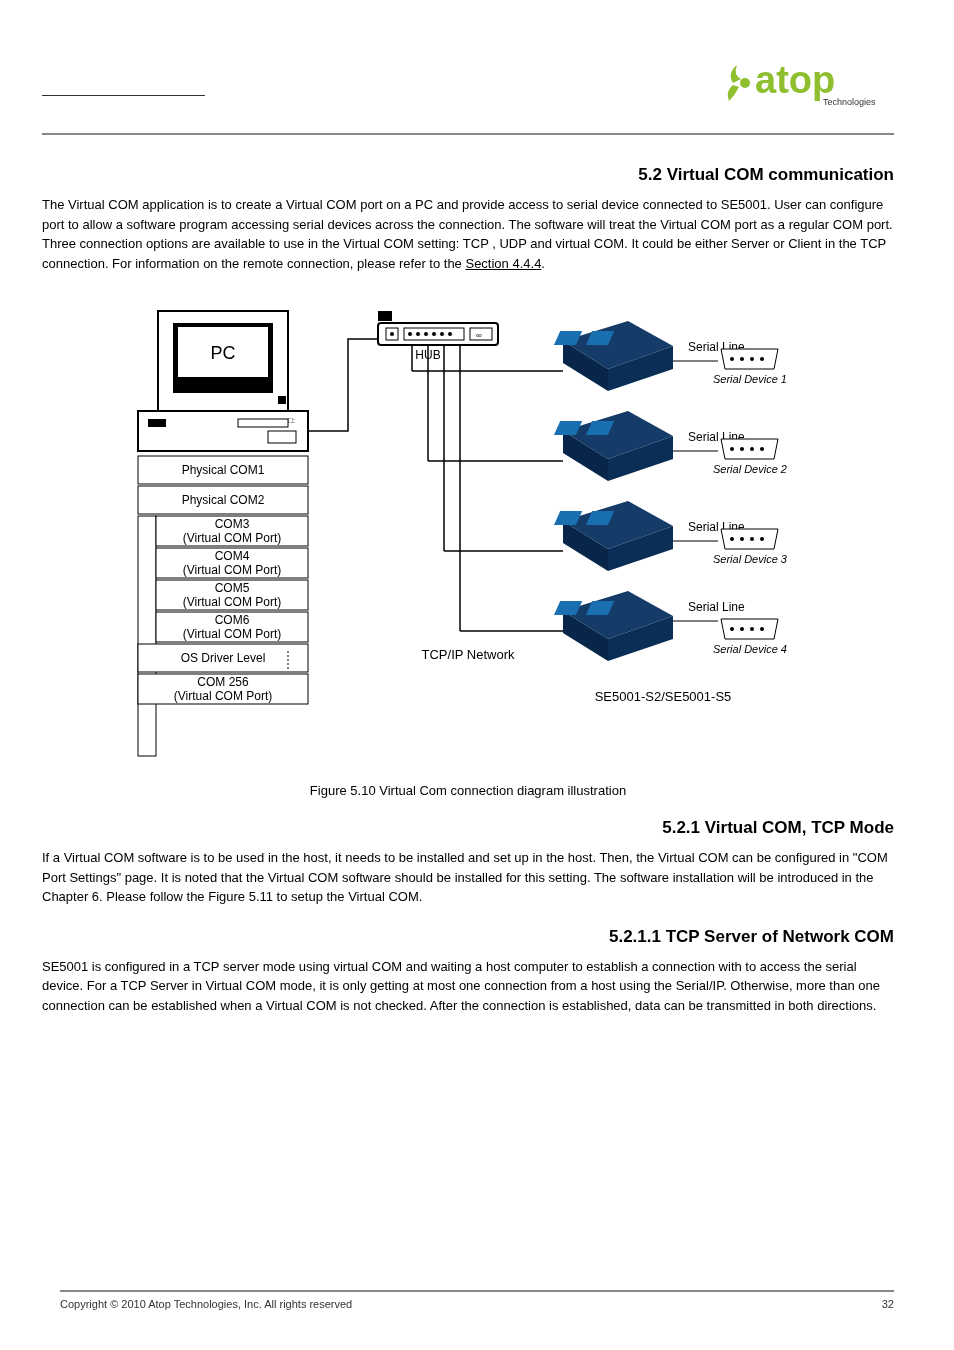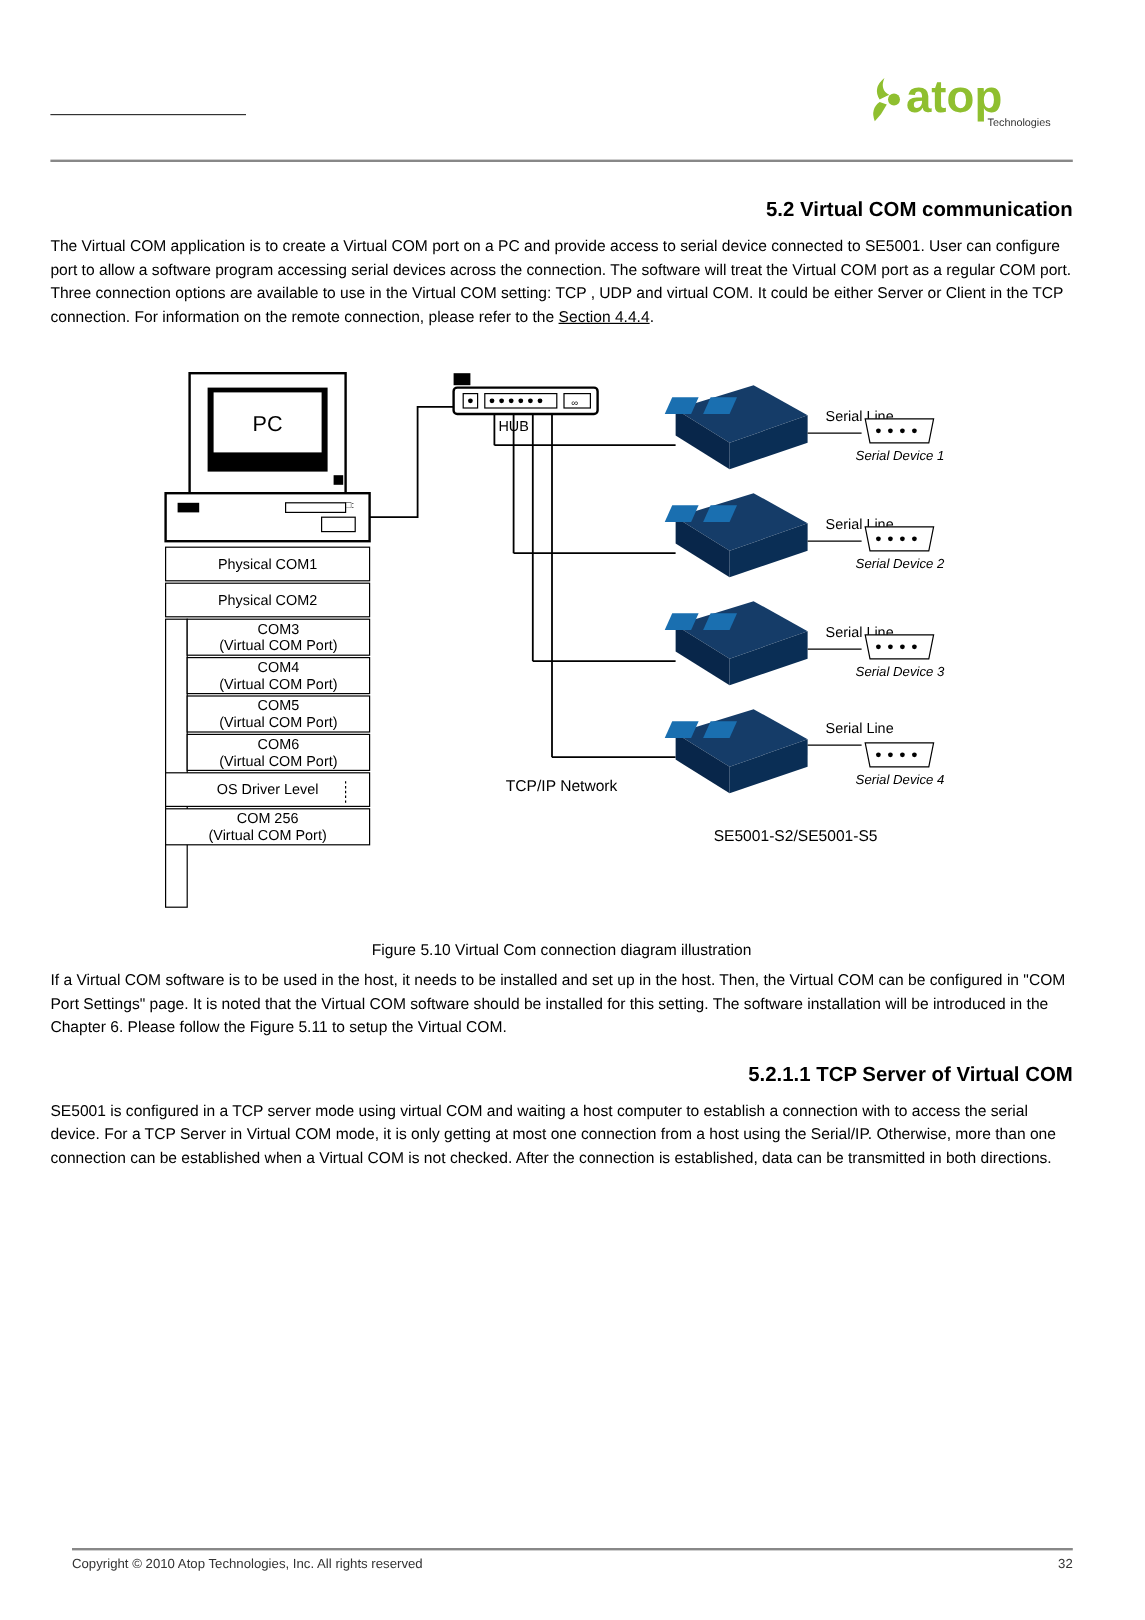--- a/index.html
+++ b/index.html
@@ -215,24 +215,27 @@
         <text x="632" y="182">Serial Device 2</text>
         <text x="632" y="272">Serial Device 3</text>
         <text x="632" y="362">Serial Device 4</text>
       </g>
 
       <text x="545" y="410" font-family="Arial" font-size="13" text-anchor="middle">SE5001-S2/SE5001-S5</text>
     </svg>
     <div class="figure-caption">Figure 5.10  Virtual Com connection diagram illustration</div>
   </div>
 
+  <div class="section-title">
+    <span>5.2.1</span>&nbsp;<span>Virtual COM, TCP Mode</span>
+  </div>
   <p class="body-text">If a Virtual COM software is to be used in the host, it needs to be installed and set up in the host. Then, the Virtual COM can be configured in "COM Port Settings" page. It is noted that the Virtual COM software should be installed for this setting. The software installation will be introduced in the Chapter 6. Please follow the Figure 5.11 to setup the Virtual COM.</p>
 
   <div class="section-title">
-    <span>5.2.1.1</span>&nbsp;<span>TCP Server of Virtual COM</span>
+    <span>5.2.1.1</span>&nbsp;<span>TCP Server of Network COM</span>
   </div>
   <p class="body-text">SE5001 is configured in a TCP server mode using virtual COM and waiting a host computer to establish a connection with to access the serial device. For a TCP Server in Virtual COM mode, it is only getting at most one connection from a host using the Serial/IP. Otherwise, more than one connection can be established when a Virtual COM is not checked. After the connection is established, data can be transmitted in both directions.</p>
 
   <div class="footer">
     <span>Copyright © 2010 Atop Technologies, Inc.  All rights reserved</span>
     <span>32</span>
   </div>
 </div>
 
 </body></html>

